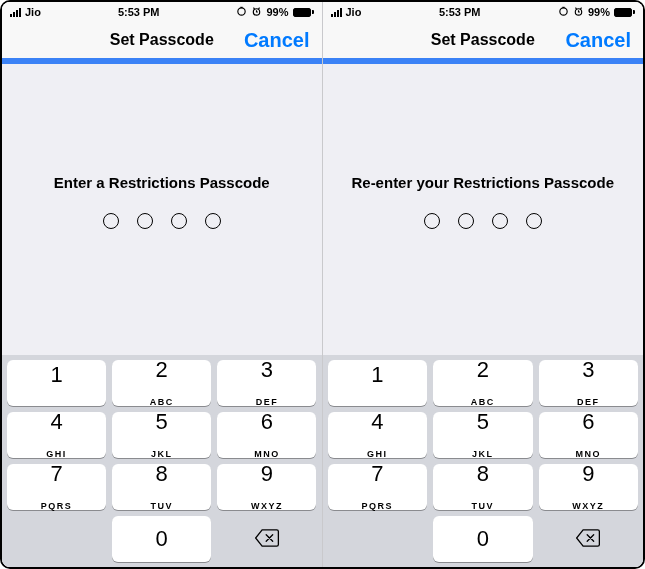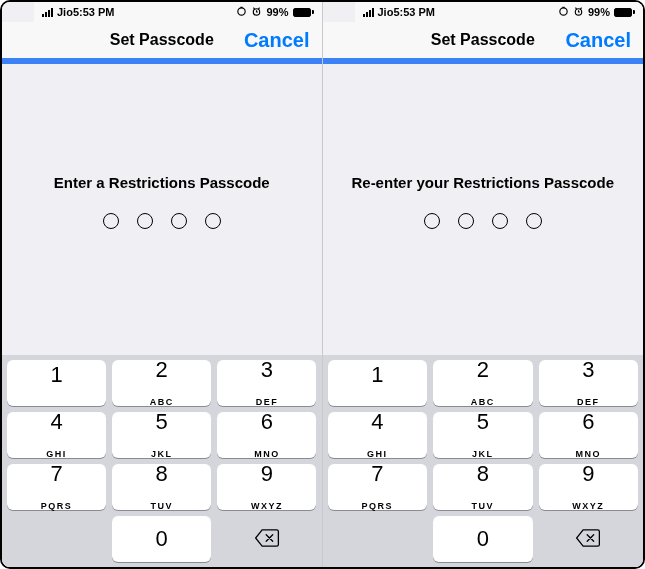--- a/index.html
+++ b/index.html
@@ -20,24 +20,23 @@
   .status {
     height: 20px;
     background: #f8f8f8;
     display: flex;
     align-items: center;
     justify-content: space-between;
     padding: 0 8px;
     font-size: 11px;
     font-weight: 600;
     color: #000;
-    margin-left: 32px;
   }
   .status .left, .status .right { display: flex; align-items: center; gap: 4px; }
-  .status .center { flex: 1; text-align: left; }
+  .status .center { flex: 1; text-align: center; }
   .bars { display: inline-flex; align-items: flex-end; gap: 1px; }
   .bars span { width: 2px; background:#000; display:inline-block; }
   .bars span:nth-child(1){height:3px}.bars span:nth-child(2){height:5px}
   .bars span:nth-child(3){height:7px}.bars span:nth-child(4){height:9px}
   .batt { display:inline-flex; align-items:center; }
   .batt-body { width:18px; height:9px; border:1px solid #000; border-radius:2px; position:relative; }
   .batt-body::after { content:""; position:absolute; left:0; top:0; bottom:0; width:100%; background:#000; }
   .batt-cap { width:2px; height:4px; background:#000; margin-left:1px; border-radius:0 1px 1px 0;}
 
   

